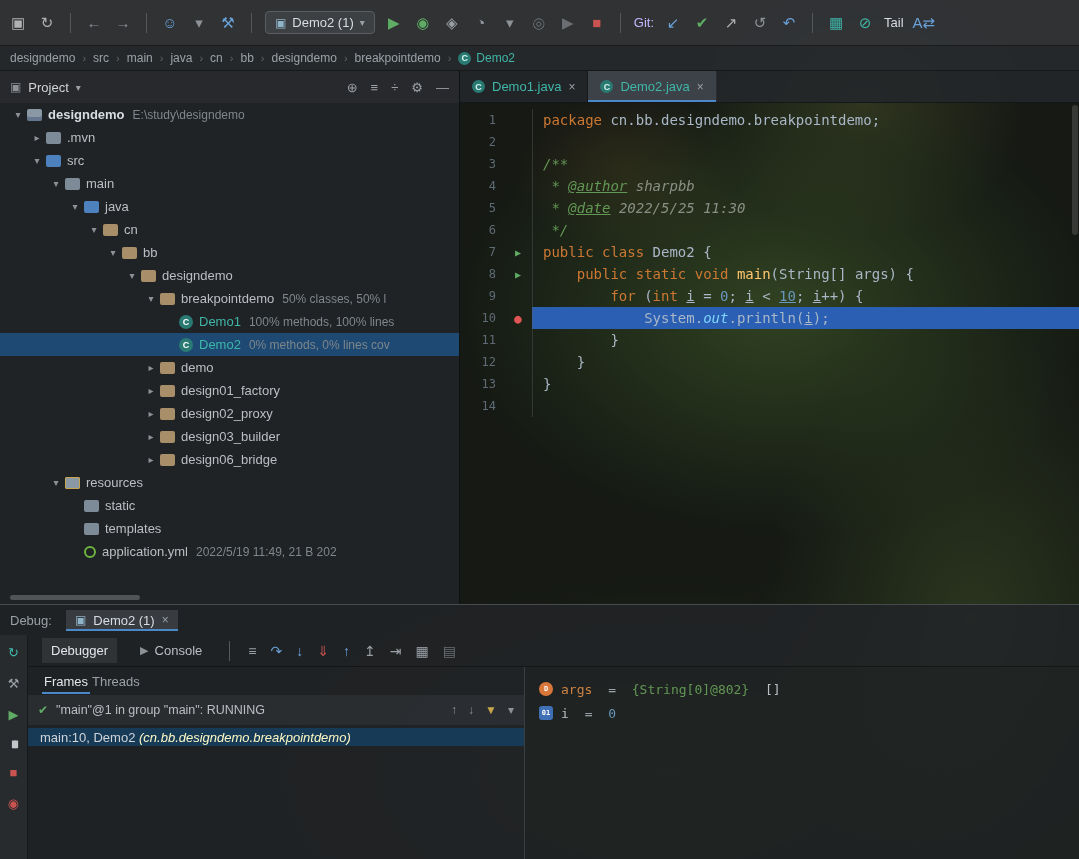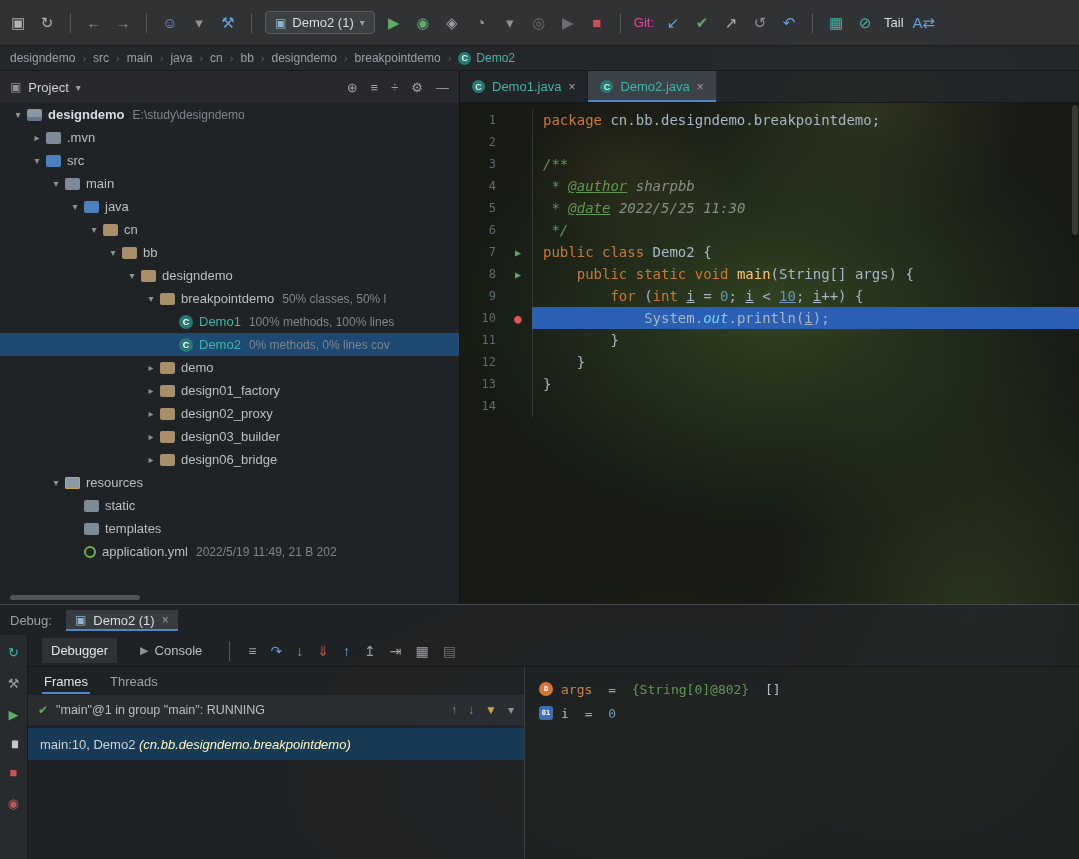--- a/index.html
+++ b/index.html
@@ -109,27 +109,27 @@
   .debug-main{flex:1;display:flex;flex-direction:column;min-width:0}
   .debug-toolbar{height:32px;flex:none;display:flex;align-items:center;gap:14px;padding:0 14px;
     border-bottom:1px solid rgba(0,0,0,.35)}
   .dtab{font-size:13px;color:#bcbec4;padding:5px 9px;display:inline-flex;align-items:center;gap:6px}
   .dtab.active{background:rgba(255,255,255,.08);color:#e2e6ea}
   .console-icon{color:#8d9297;font-size:11px}
   .dt-icons{display:flex;gap:14px;align-items:center}
   .dt-icon{font-size:14px;cursor:default}
   .debug-content{flex:1;display:flex;min-height:0}
   .frames-pane{width:497px;flex:none;border-right:1px solid rgba(80,85,90,.55);display:flex;flex-direction:column}
-  .frames-tabs{height:28px;flex:none;display:flex;gap:20px;align-items:center;padding:0 14px;font-size:13px;color:#9aa0a6}
+  .frames-tabs{height:28px;flex:none;display:flex;gap:2px;align-items:center;padding:0 14px;font-size:13px;color:#9aa0a6}
   .ftab.active{color:#e2e6ea;box-shadow:inset 0 -2px 0 #4a88c7;padding:5px 2px}
   .thread-row{height:30px;flex:none;display:flex;align-items:center;gap:8px;padding:0 10px;
     background:rgba(47,50,54,.7);font-size:12.5px;color:#bcbec4}
   .thread-check{color:#5fad65;font-size:12px}
   .thread-icons{margin-left:auto;display:flex;gap:11px;font-size:12px}
-  .frame-row{height:32px;margin-top:3px;display:flex;align-items:center;padding:0 12px;font-size:13px;
+  .frame-row{height:18px;margin-top:3px;display:flex;align-items:center;padding:0 12px;font-size:13px;
     background:#173a57;color:#d0d4d8;white-space:pre}
   .frame-pkg{font-style:italic;color:#fef9c3}
   .vars-pane{flex:1;padding:10px 14px;background:rgba(28,33,29,.35);min-width:0}
   .vars-title{font-size:13px;color:#b9bfc4;margin-bottom:10px}
   .var-row{display:flex;align-items:center;gap:8px;height:24px;font-family:"DejaVu Sans Mono",monospace;
     font-size:13px;white-space:pre}
   .var-icon{width:14px;height:14px;flex:none;display:inline-flex;align-items:center;justify-content:center;
     font-size:7px;font-weight:bold;color:#fff;border-radius:3px}
   .var-eq{color:#9aa0a6}
 </style>
@@ -156,21 +156,21 @@
       </span>
       <span class="tb-icon" data-name="run-icon" style="color: rgb(95, 173, 101);">▶</span>
       <span class="tb-icon" data-name="debug-icon" style="color: rgb(95, 173, 101);">◉</span>
       <span class="tb-icon" data-name="coverage-icon" style="color: rgb(154, 160, 166);">◈</span>
       <span class="tb-icon" data-name="profiler-icon" style="color: rgb(154, 160, 166);">◔</span>
       <span class="tb-icon" data-name="profiler-dropdown-icon" style="color: rgb(141, 146, 151);">▾</span>
       <span class="tb-icon" data-name="attach-icon" style="color: rgb(107, 111, 115);">◎</span>
       <span class="tb-icon" data-name="run-secondary-icon" style="color: rgb(107, 111, 115);">▶</span>
       <span class="tb-icon" data-name="stop-icon" style="color: rgb(199, 84, 80);">■</span>
       <span class="tb-sep" data-name="toolbar-separator"></span>
-      <span class="tb-label" data-name="git-label" style="color: #ec4899;">Git:</span>
+      <span class="tb-label" data-name="git-label" style="color: #c4b5fd;">Git:</span>
       <span class="tb-icon" data-name="git-update-icon" style="color: rgb(106, 161, 216);">↙</span>
       <span class="tb-icon" data-name="git-commit-icon" style="color: rgb(95, 173, 101);">✔</span>
       <span class="tb-icon" data-name="git-push-icon" style="color: rgb(175, 177, 179);">↗</span>
       <span class="tb-icon" data-name="git-history-icon" style="color: rgb(141, 146, 151);">↺</span>
       <span class="tb-icon" data-name="git-rollback-icon" style="color: rgb(106, 161, 216);">↶</span>
       <span class="tb-sep" data-name="toolbar-separator"></span>
       <span class="tb-icon" data-name="tool-box-icon" style="color: rgb(63, 182, 168);">▦</span>
       <span class="tb-icon" data-name="no-entry-icon" style="color: rgb(63, 182, 168);">⊘</span>
       <span class="tb-label" data-name="tail-label" style="color: rgb(216, 221, 227);">Tail</span>
       <span class="tb-icon" data-name="translate-icon" style="color: rgb(106, 161, 216);">A⇄</span>

